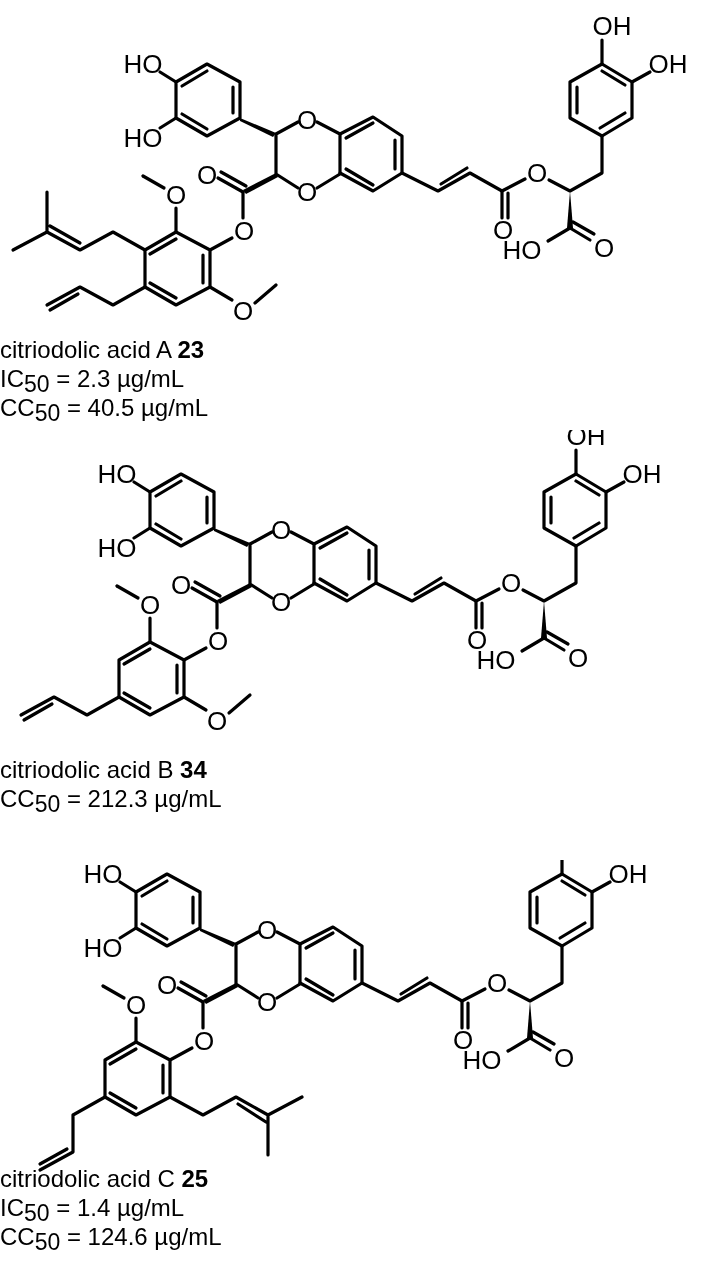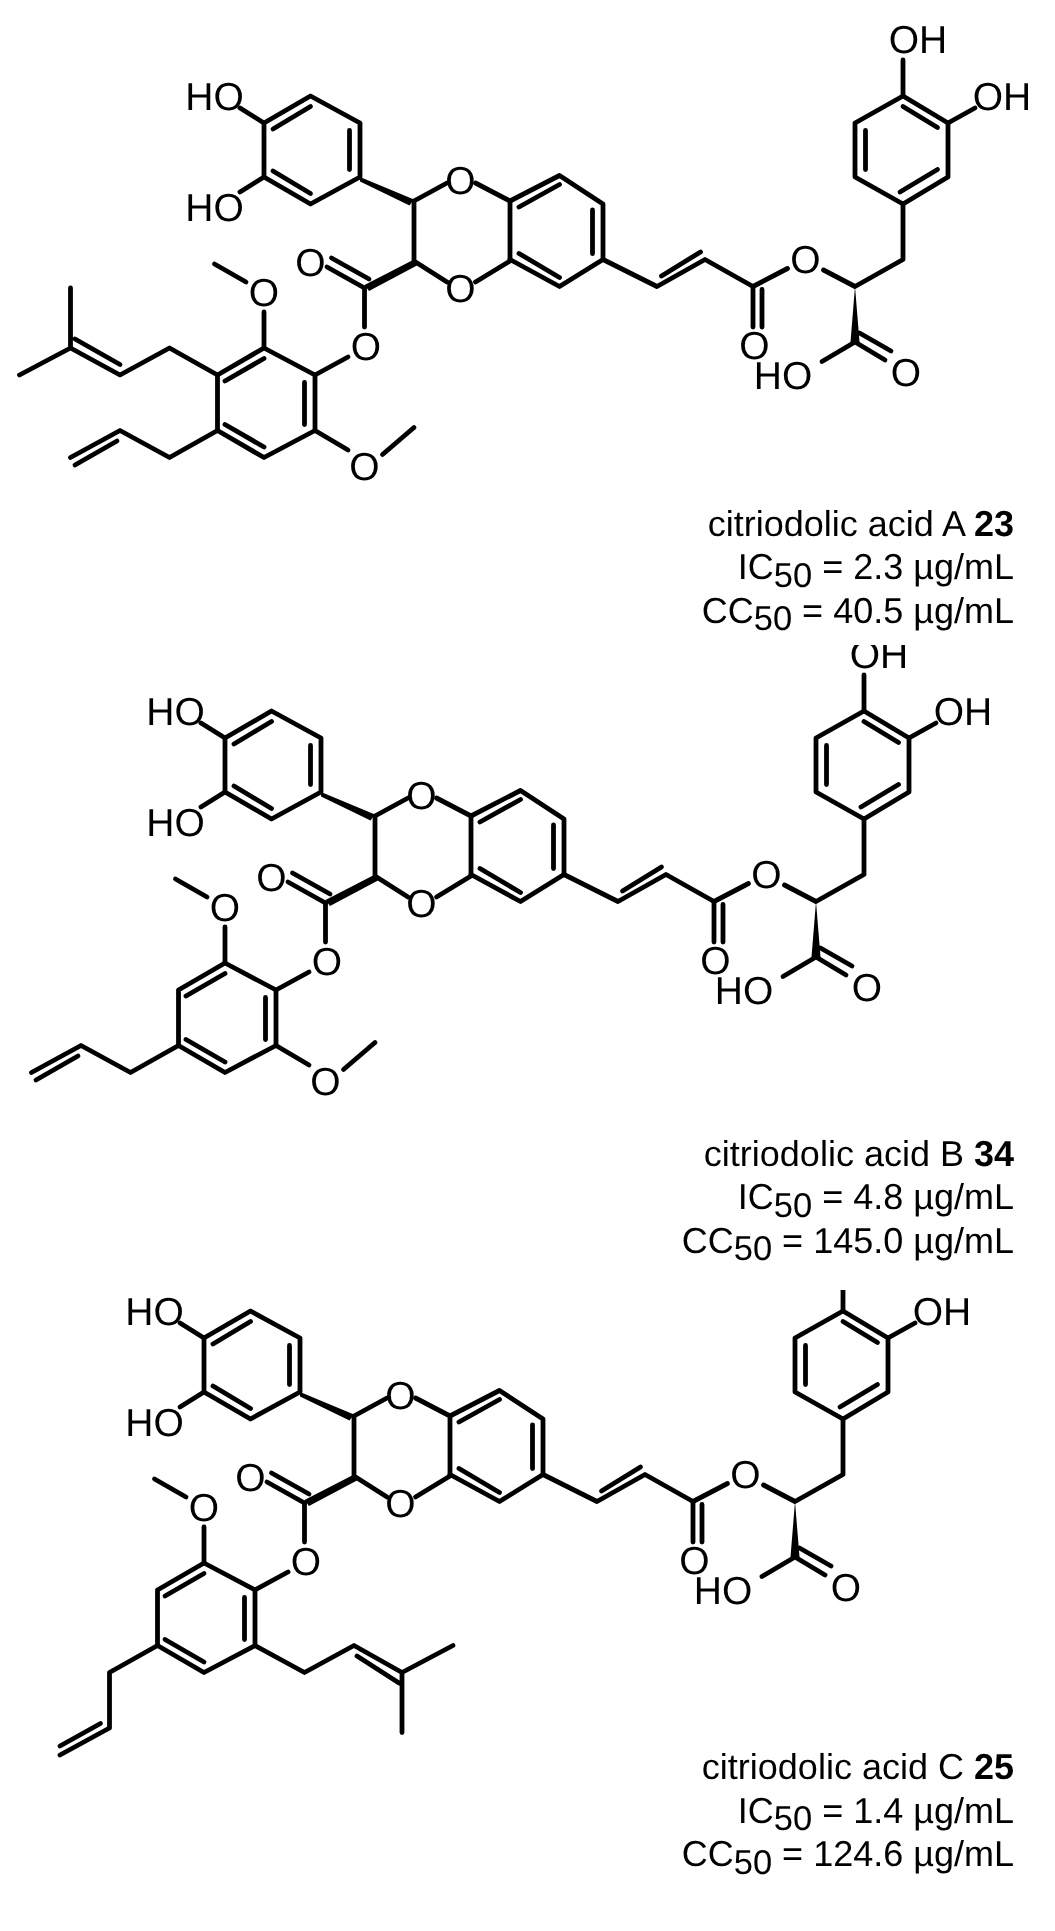--- a/index.html
+++ b/index.html
@@ -2,21 +2,21 @@
 <html><head>
 <meta charset="utf-8">
 <style>
   html, body { margin:0; padding:0; background:#ffffff; }
   body { width:703px; height:1287px; position:relative; overflow:hidden; font-family:"Liberation Sans", sans-serif; color:#000; }
   .panel { position:absolute; left:0; width:703px; }
   svg.mol { position:absolute; left:0; top:0; }
   svg.mol .b { stroke:#000; stroke-width:3.2; fill:none; stroke-linecap:round; stroke-linejoin:round; }
   svg.mol .w { fill:#000; stroke:none; }
   svg.mol text { font-family:"Liberation Sans", sans-serif; font-size:26px; fill:#000; dominant-baseline:central; text-anchor:middle; }
-  .caption { position:absolute; left:0; width:676px; text-align:right; font-size:24px; line-height:29px; }
+  .caption { position:absolute; left:0; width:676px; text-align:left; font-size:24px; line-height:29px; }
   .caption .line { display:block; }
   .caption b { font-weight:bold; }
   .caption sub { font-size:23px; vertical-align:-5px; line-height:0; }
 </style>
 </head>
 <body>
 
 <div class="panel" style="top:0; height:430px;">
   <svg class="mol" width="703" height="330" viewBox="0 0 703 330">
 
@@ -154,22 +154,21 @@
       <path class="b" d="M210,267 L232,280"></path>
       <text x="243" y="291">O</text>
       <path class="b" d="M255,283 L276,265"></path>
 
       <path class="b" d="M145,267 L113,285 L80,267 L47,285 M78,274 L50,290"></path>
     </g>
     </g>
   </svg>
   <div class="caption" style="top:325px;">
     <span class="line"><span>citriodolic acid B</span> <b>34</b></span>
-    <span class="line"><span>IC</span><sub>50</sub><span> = 4.8 µg/mL</span></span>
-    <span class="line"><span>CC</span><sub>50</sub><span> = 145.0 µg/mL</span></span>
+    <span class="line"><span>CC</span><sub>50</sub><span> = 212.3 µg/mL</span></span>
   </div>
 </div>
 
 <div class="panel" style="top:860px; height:427px;">
   <svg class="mol" width="703" height="330" viewBox="0 0 703 330">
     <g transform="translate(-40,-20)">
     <g>
       <path class="b" d="M176,52 L207,34 L240,52 L240,88 L207,106 L176,88 Z"></path>
       <path class="b" d="M182,56 L207,41 M233,57 L233,83 M182,84 L207,99"></path>
       <path class="b" d="M176,52 L160,42 M176,88 L160,98"></path>

